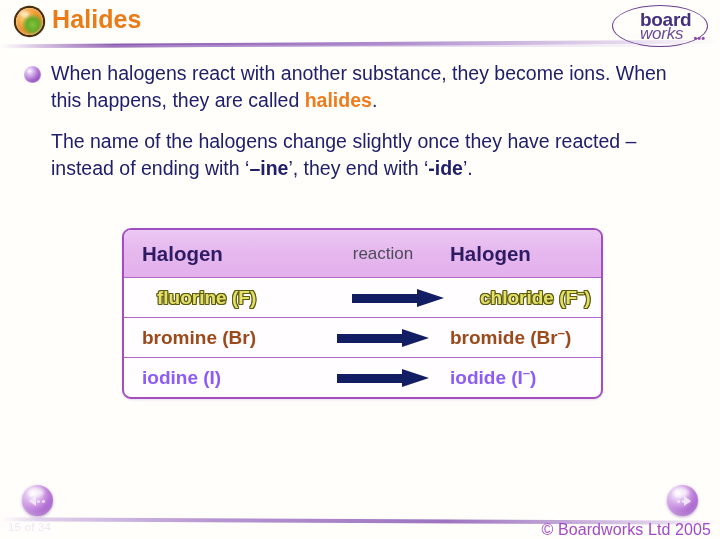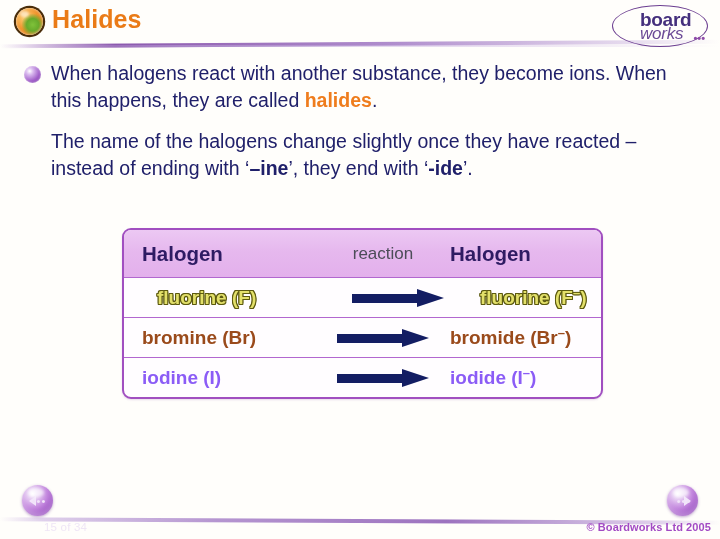--- a/index.html
+++ b/index.html
@@ -292,27 +292,26 @@
         rgba(255,255,255,0) 100%);
     transform: skewY(0.28deg);
   }
   .page-num {
     position: absolute;
     left: 8px; top: 521px;
     font-size: 11.5px;
     font-weight: normal;
     color: #efe6f6;
     letter-spacing: .2px;
-    margin-left: 36px;
   }
   .copyright {
     position: absolute;
     right: 9px; top: 521px;
-    font-size: 11px;
-    font-weight: bold;
+    font-size: 16px;
+    font-weight: normal;
     color: #a24ac4;
     letter-spacing: .1px;
   }
 </style>
 </head>
 <body>
 
 <div class="slide">
 
   <div class="title-bar">
@@ -345,21 +344,21 @@
       <div class="c-left">Halogen</div>
       <div class="c-mid">reaction</div>
       <div class="c-right">Halogen</div>
     </div>
 
     <div class="tbl-row">
       <div class="c-left cell-val v-fluorine">fluorine (F)</div>
       <div class="c-mid">
         <span class="arrow"><span class="shaft"></span><span class="head"></span></span>
       </div>
-      <div class="c-right cell-val v-fluorine"><span>fluorine (F</span><span class="sup">–</span><span>)</span></div>
+      <div class="c-right cell-val v-fluorine"><span>chloride (F</span><span class="sup">–</span><span>)</span></div>
     </div>
 
 
     <div class="tbl-row">
       <div class="c-left cell-val v-bromine">bromine (Br)</div>
       <div class="c-mid">
         <span class="arrow"><span class="shaft"></span><span class="head"></span></span>
       </div>
       <div class="c-right cell-val v-bromine"><span>bromide (Br</span><span class="sup">–</span><span>)</span></div>
     </div>

